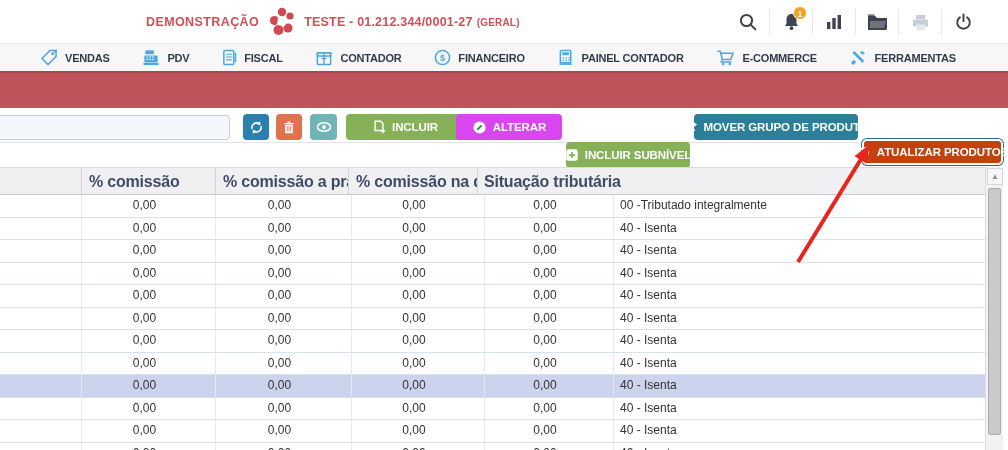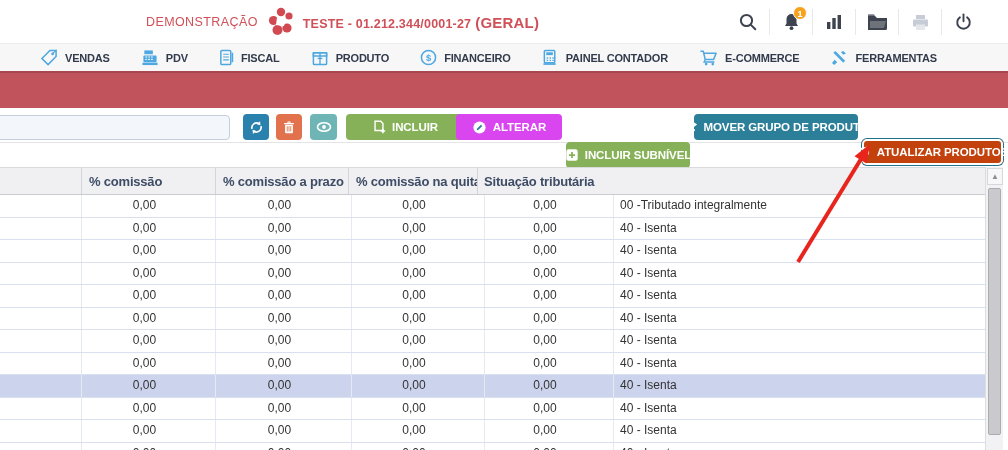--- a/index.html
+++ b/index.html
@@ -4,34 +4,34 @@
 <style>
   * { margin:0; padding:0; box-sizing:border-box; }
   html,body { width:1008px; height:450px; overflow:hidden; background:#fff;
     font-family:"Liberation Sans","DejaVu Sans",sans-serif; }
   .page { position:relative; width:1008px; height:450px; overflow:hidden; }
 
   
   .topbar { position:absolute; top:0; left:0; width:1008px; height:44px; background:#fff;
     border-bottom:1px solid #ebecee; }
   .brand-area { position:absolute; left:146px; top:0; height:44px; display:flex; align-items:center; gap:9px; }
-  .brand-text { color:#d05058; font-size:12.5px; font-weight:normal; letter-spacing:.4px; }
+  .brand-text { color:#d05058; font-size:12.5px; font-weight:bold; letter-spacing:.4px; }
   .company-text { color:#d05058; font-size:12.5px; font-weight:bold; letter-spacing:.2px; }
-  .company-tag { color:#d05058; font-size:15px; font-weight:bold; margin-left:4px; }
+  .company-tag { color:#d05058; font-size:10px; font-weight:bold; margin-left:4px; }
   .topbar-icons { position:absolute; right:24px; top:0; height:44px; display:flex; align-items:center; }
   .tb-icon { position:relative; width:42px; height:44px; display:flex; align-items:center;
     justify-content:center; background:none; border:none; cursor:pointer; }
   .tb-divider { width:1px; height:26px; background:#e6e8ec; }
   .badge { position:absolute; top:6px; right:5px; min-width:14px; height:14px; border-radius:8px;
     background:#f6a21d; color:#fff; font-size:9px; font-weight:bold; line-height:14px;
     text-align:center; border:1px solid #fff; }
 
   
   .navbar { position:absolute; top:44px; left:0; width:1008px; height:27px; background:#f7f7f8;
-    display:flex; align-items:center; justify-content:space-between; padding:0 71px 0 40px; }
+    display:flex; align-items:center; justify-content:space-between; padding:0 52px 0 40px; }
   .nav-item { display:flex; align-items:center; gap:7px; background:none; border:none; cursor:pointer; }
   .nav-label { font-size:11px; font-weight:bold; color:#323a4b; letter-spacing:-.2px; white-space:nowrap; }
 
   
   .red-band { position:absolute; top:71px; left:0; width:1008px; height:37px;
     background:#c0535b; border-top:2px solid #a8474f; }
 
   
   .toolbar { position:absolute; top:108px; left:0; width:1008px; height:35px; background:#fff;
     border-bottom:1px solid #e4e4e6; }
@@ -49,21 +49,21 @@
   .btn-alterar   { left:456px; width:106px; background:#d946ef; }
   .btn-subnivel  { left:566px; width:124px; background:#87b158;margin-top:28px; }
   .btn-mover     { left:694px; width:164px; background:#2c7f98; }
   .btn-atualizar { left:862px; width:141px; background:#c2410c; border-radius:5px;
     box-shadow:inset 0 0 0 2px #ffffff, 0 0 0 1px #23708a;margin-top:25px; }
 
   
   .table-wrap { position:absolute; top:167px; left:0; width:985px; height:283px; overflow:hidden; background:#fff; }
   .thead { display:flex; height:28px; background:#f0f0f2; border-top:1px solid #dadadc;
     border-bottom:1px solid #c9cbce; }
-  .thcell { font-size:13px; font-weight:bold; color:#3e4c66; line-height:27px; padding-left:7px;
+  .thcell { font-size:16px; font-weight:bold; color:#3e4c66; line-height:27px; padding-left:7px;
     border-right:1px solid #d3d5da; white-space:nowrap; overflow:hidden; letter-spacing:-.2px; }
   .trow { display:flex; height:22.5px; background:#fff; border-bottom:1px solid #d9e1f1; }
   .trow.selected { background:#ccd3ec; }
   .tcell { font-size:12px; color:#333; line-height:21.5px; border-right:1px solid #e5e9f2;
     white-space:nowrap; overflow:hidden; }
   .num { text-align:center; padding-right:8px; }
   .col-0 { width:82px; }
   .col-1 { width:134px; }
   .col-2 { width:136px; }
   .col-3 { width:133px; }
@@ -201,21 +201,21 @@
     </button>
     <button class="nav-item">
       <span>
         <svg width="18" height="17" viewBox="0 0 18 18">
             <rect x="2" y="4" width="14" height="12.5" rx="1" fill="none" stroke="#4da7e0" stroke-width="1.6"></rect>
             <path d="M2 4h14v3.5H2z" fill="none" stroke="#4da7e0" stroke-width="1.6"></path>
             <path d="M9 4v12.5" stroke="#4da7e0" stroke-width="1.4"></path>
             <path d="M6.5 10h5" stroke="#4da7e0" stroke-width="1.4"></path>
           </svg>
       </span>
-      <span class="nav-label">PRODUTO</span>
+      <span class="nav-label">CONTADOR</span>
     </button>
     <button class="nav-item">
       <span>
         <svg width="17" height="17" viewBox="0 0 18 18">
             <circle cx="9" cy="9" r="7.5" fill="none" stroke="#4da7e0" stroke-width="1.6"></circle>
             <text x="9" y="13" text-anchor="middle" font-size="10" font-weight="bold" fill="#4da7e0" font-family="Liberation Sans, sans-serif">$</text>
           </svg>
       </span>
       <span class="nav-label">FINANCEIRO</span>
     </button>

